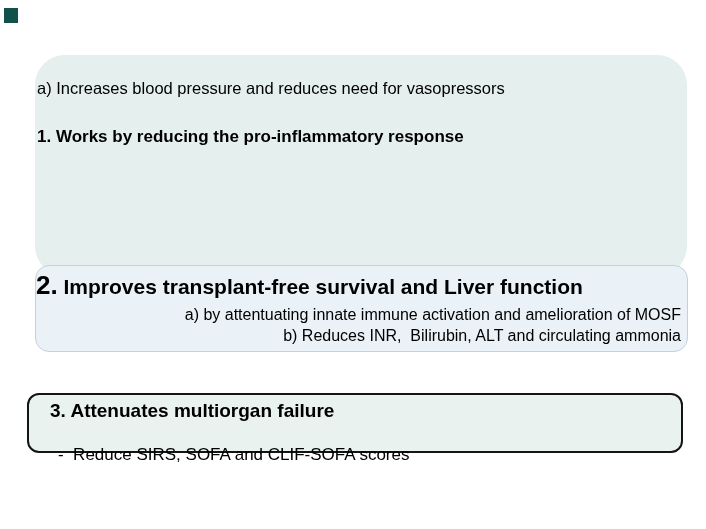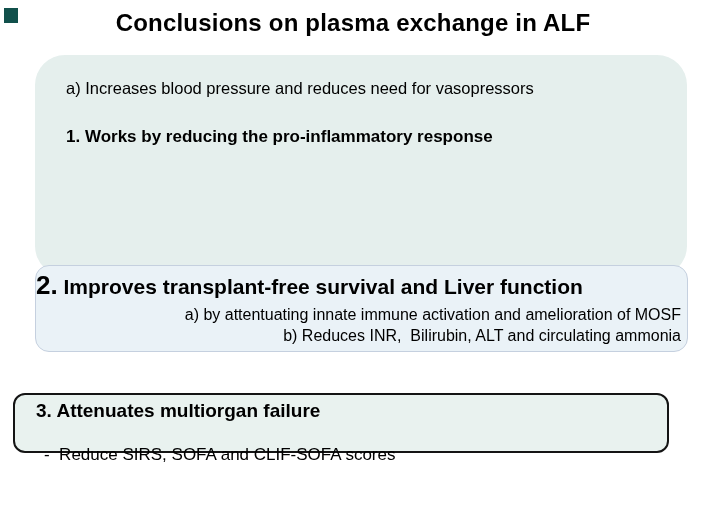--- a/index.html
+++ b/index.html
@@ -36,34 +36,34 @@
     position: absolute;
     box-sizing: border-box;
   }
   .box1 {
     left: 35px;
     top: 55px;
     width: 652px;
     height: 221px;
     background: #e5efed;
     border-radius: 30px;
-    padding: 22px 8px 0 31px;
+    padding: 22px 8px 0 2px;
   }
   .box2 {
     left: 35px;
     top: 265px;
     width: 653px;
     height: 87px;
     background: #eaf2f7;
     border: 1px solid #c5d0df;
     border-radius: 14px;
     padding: 4px 6px 0 0;
   }
   .box3 {
-    left: 13px;
+    left: 27px;
     top: 393px;
     width: 656px;
     height: 60px;
     background: #e9f2ef;
     border: 2px solid #141414;
     border-radius: 12px;
     padding: 4px 6px 0 21px;
   }
   p { margin: 0; white-space: pre-wrap; }
   .body-line {
@@ -106,21 +106,20 @@
     padding-left: 8px;
   }
 </style>
 </head>
 <body>
 
 <div class="slide">
 
   <div class="corner-square"></div>
 
-  <h1 class="title">Conclusions on plasma exchange in ALF</h1>
 
   <section class="box box1">
     <p class="body-line">a) Increases blood pressure and reduces need for vasopressors</p>
     <p class="heading1">1. Works by reducing the pro-inflammatory response</p>
   </section>
 
   <section class="box box2">
     <p class="heading2"><span class="num2">2.</span><span> Improves transplant-free survival and Liver function</span></p>
     <p class="body-line">a) by attentuating innate immune activation and amelioration of MOSF</p>
     <p class="body-line">b) Reduces INR,  Bilirubin, ALT and circulating ammonia</p>

